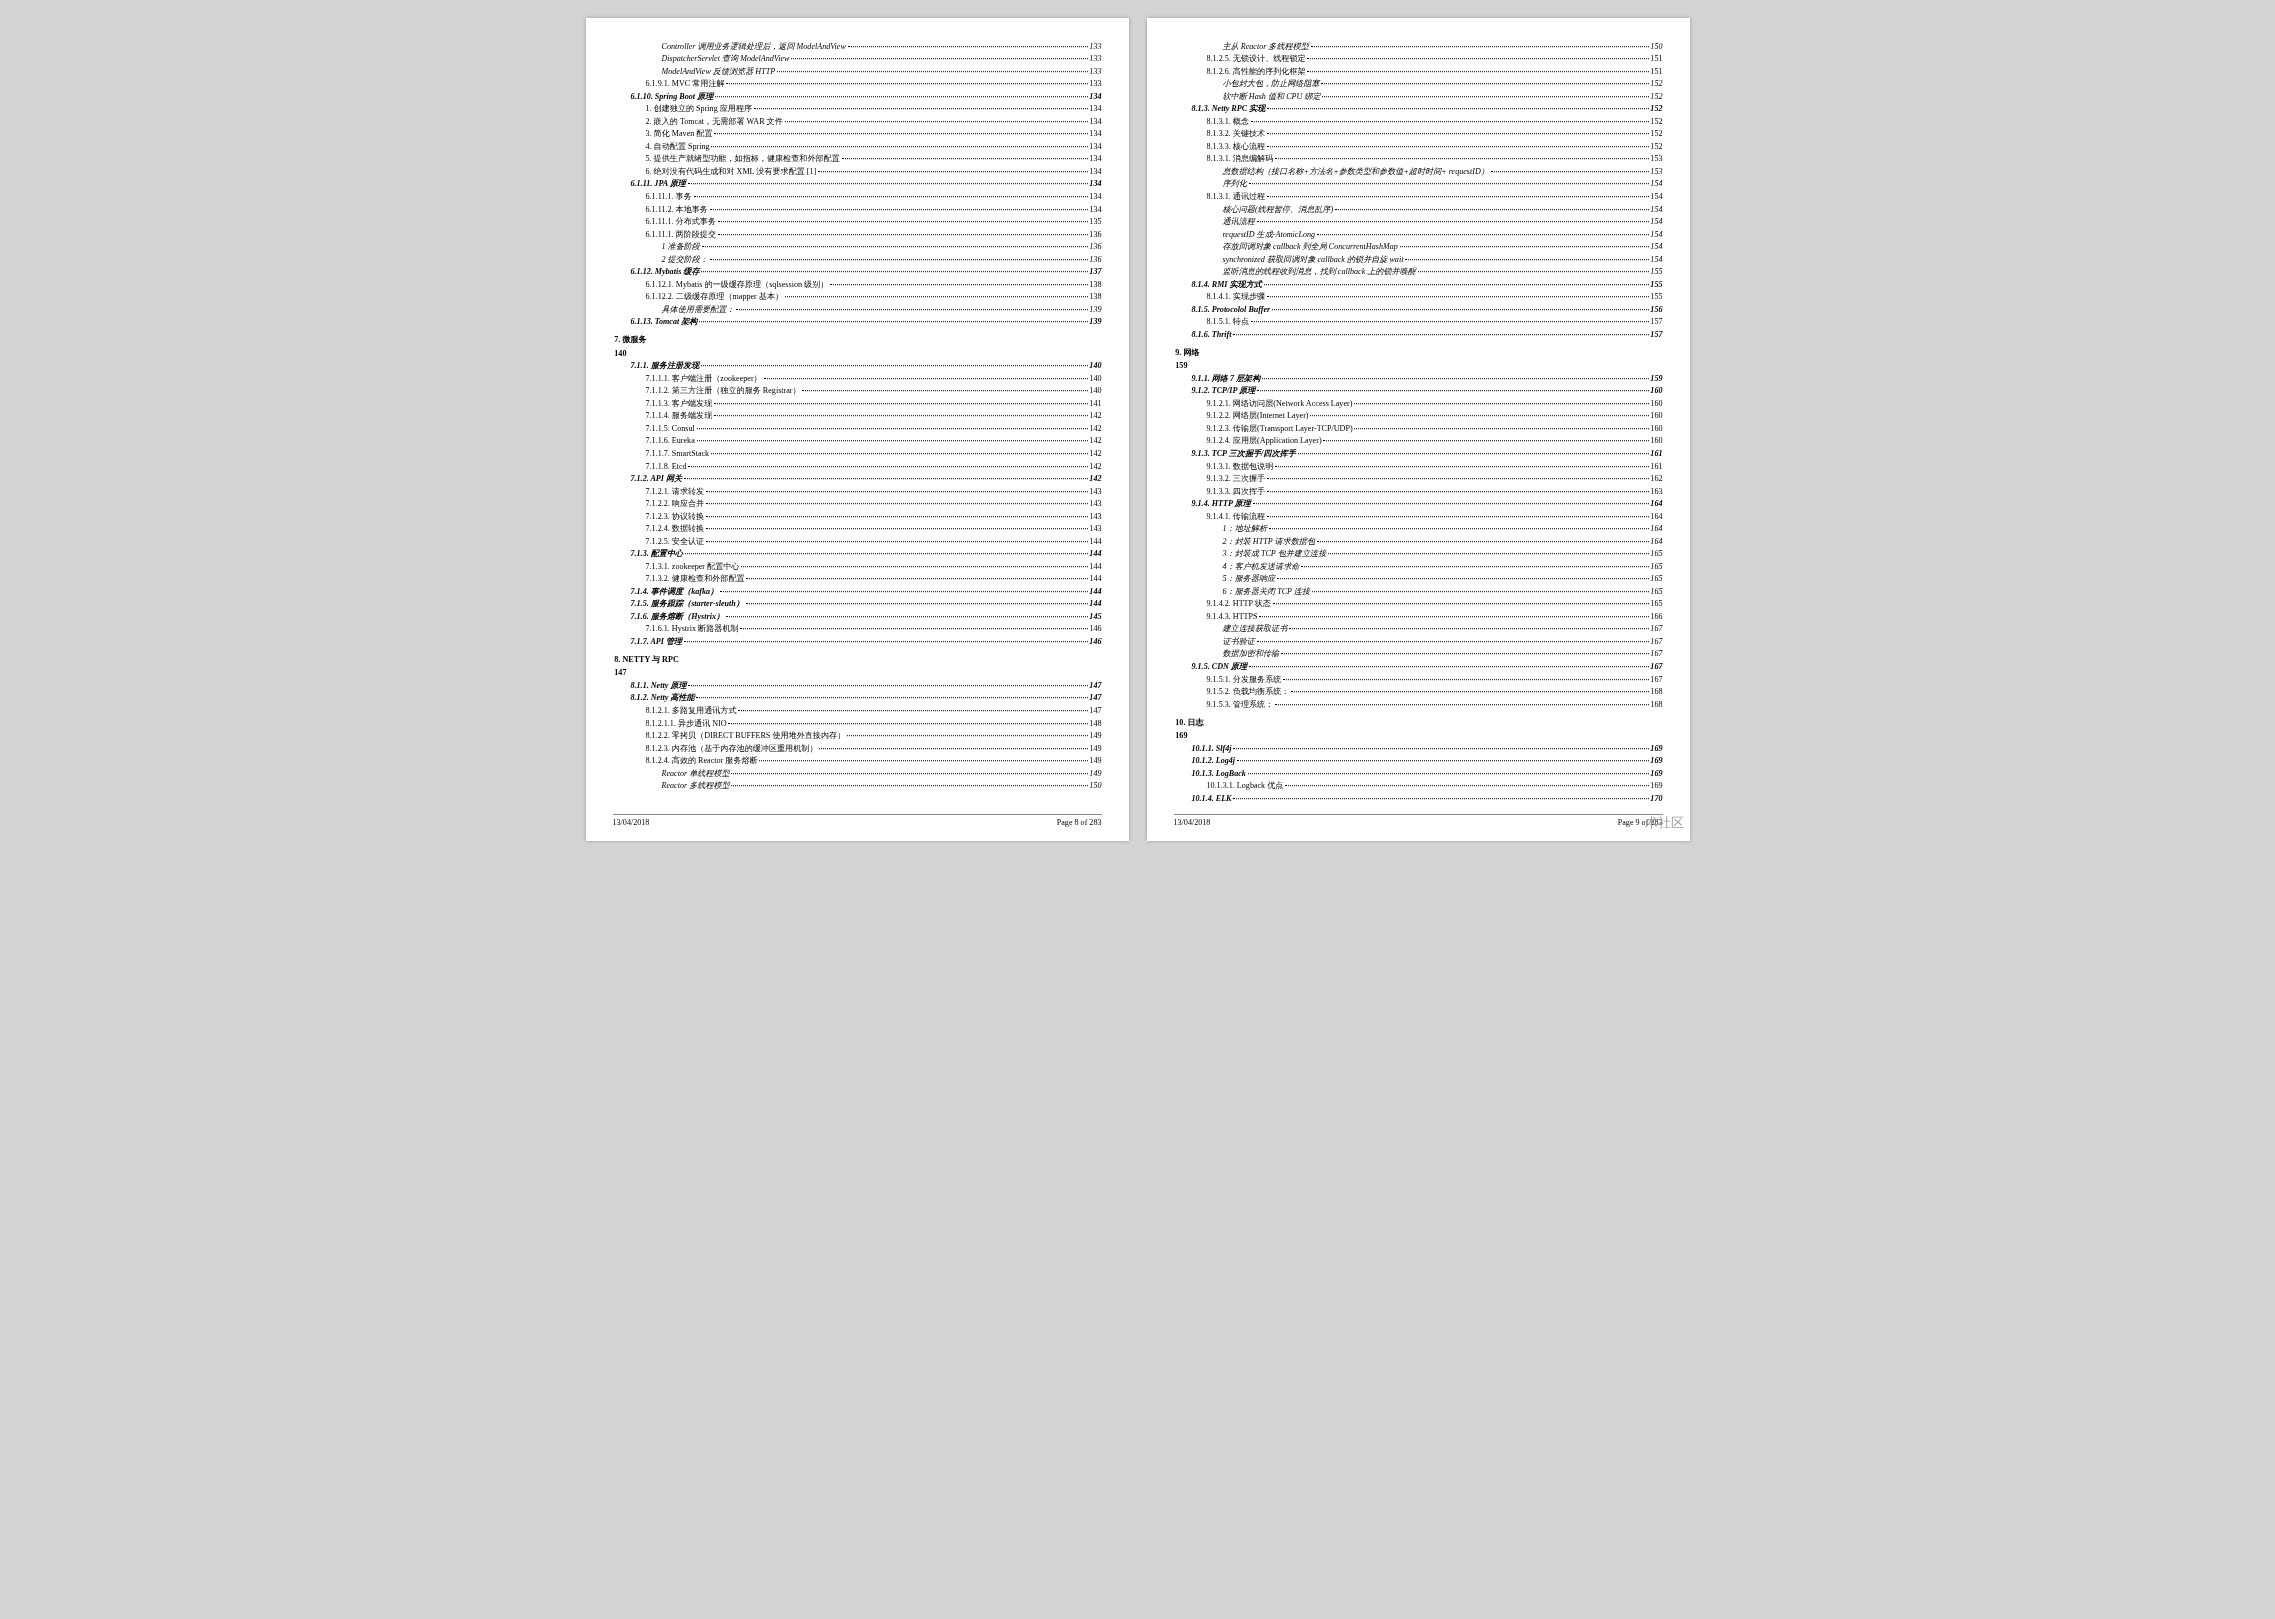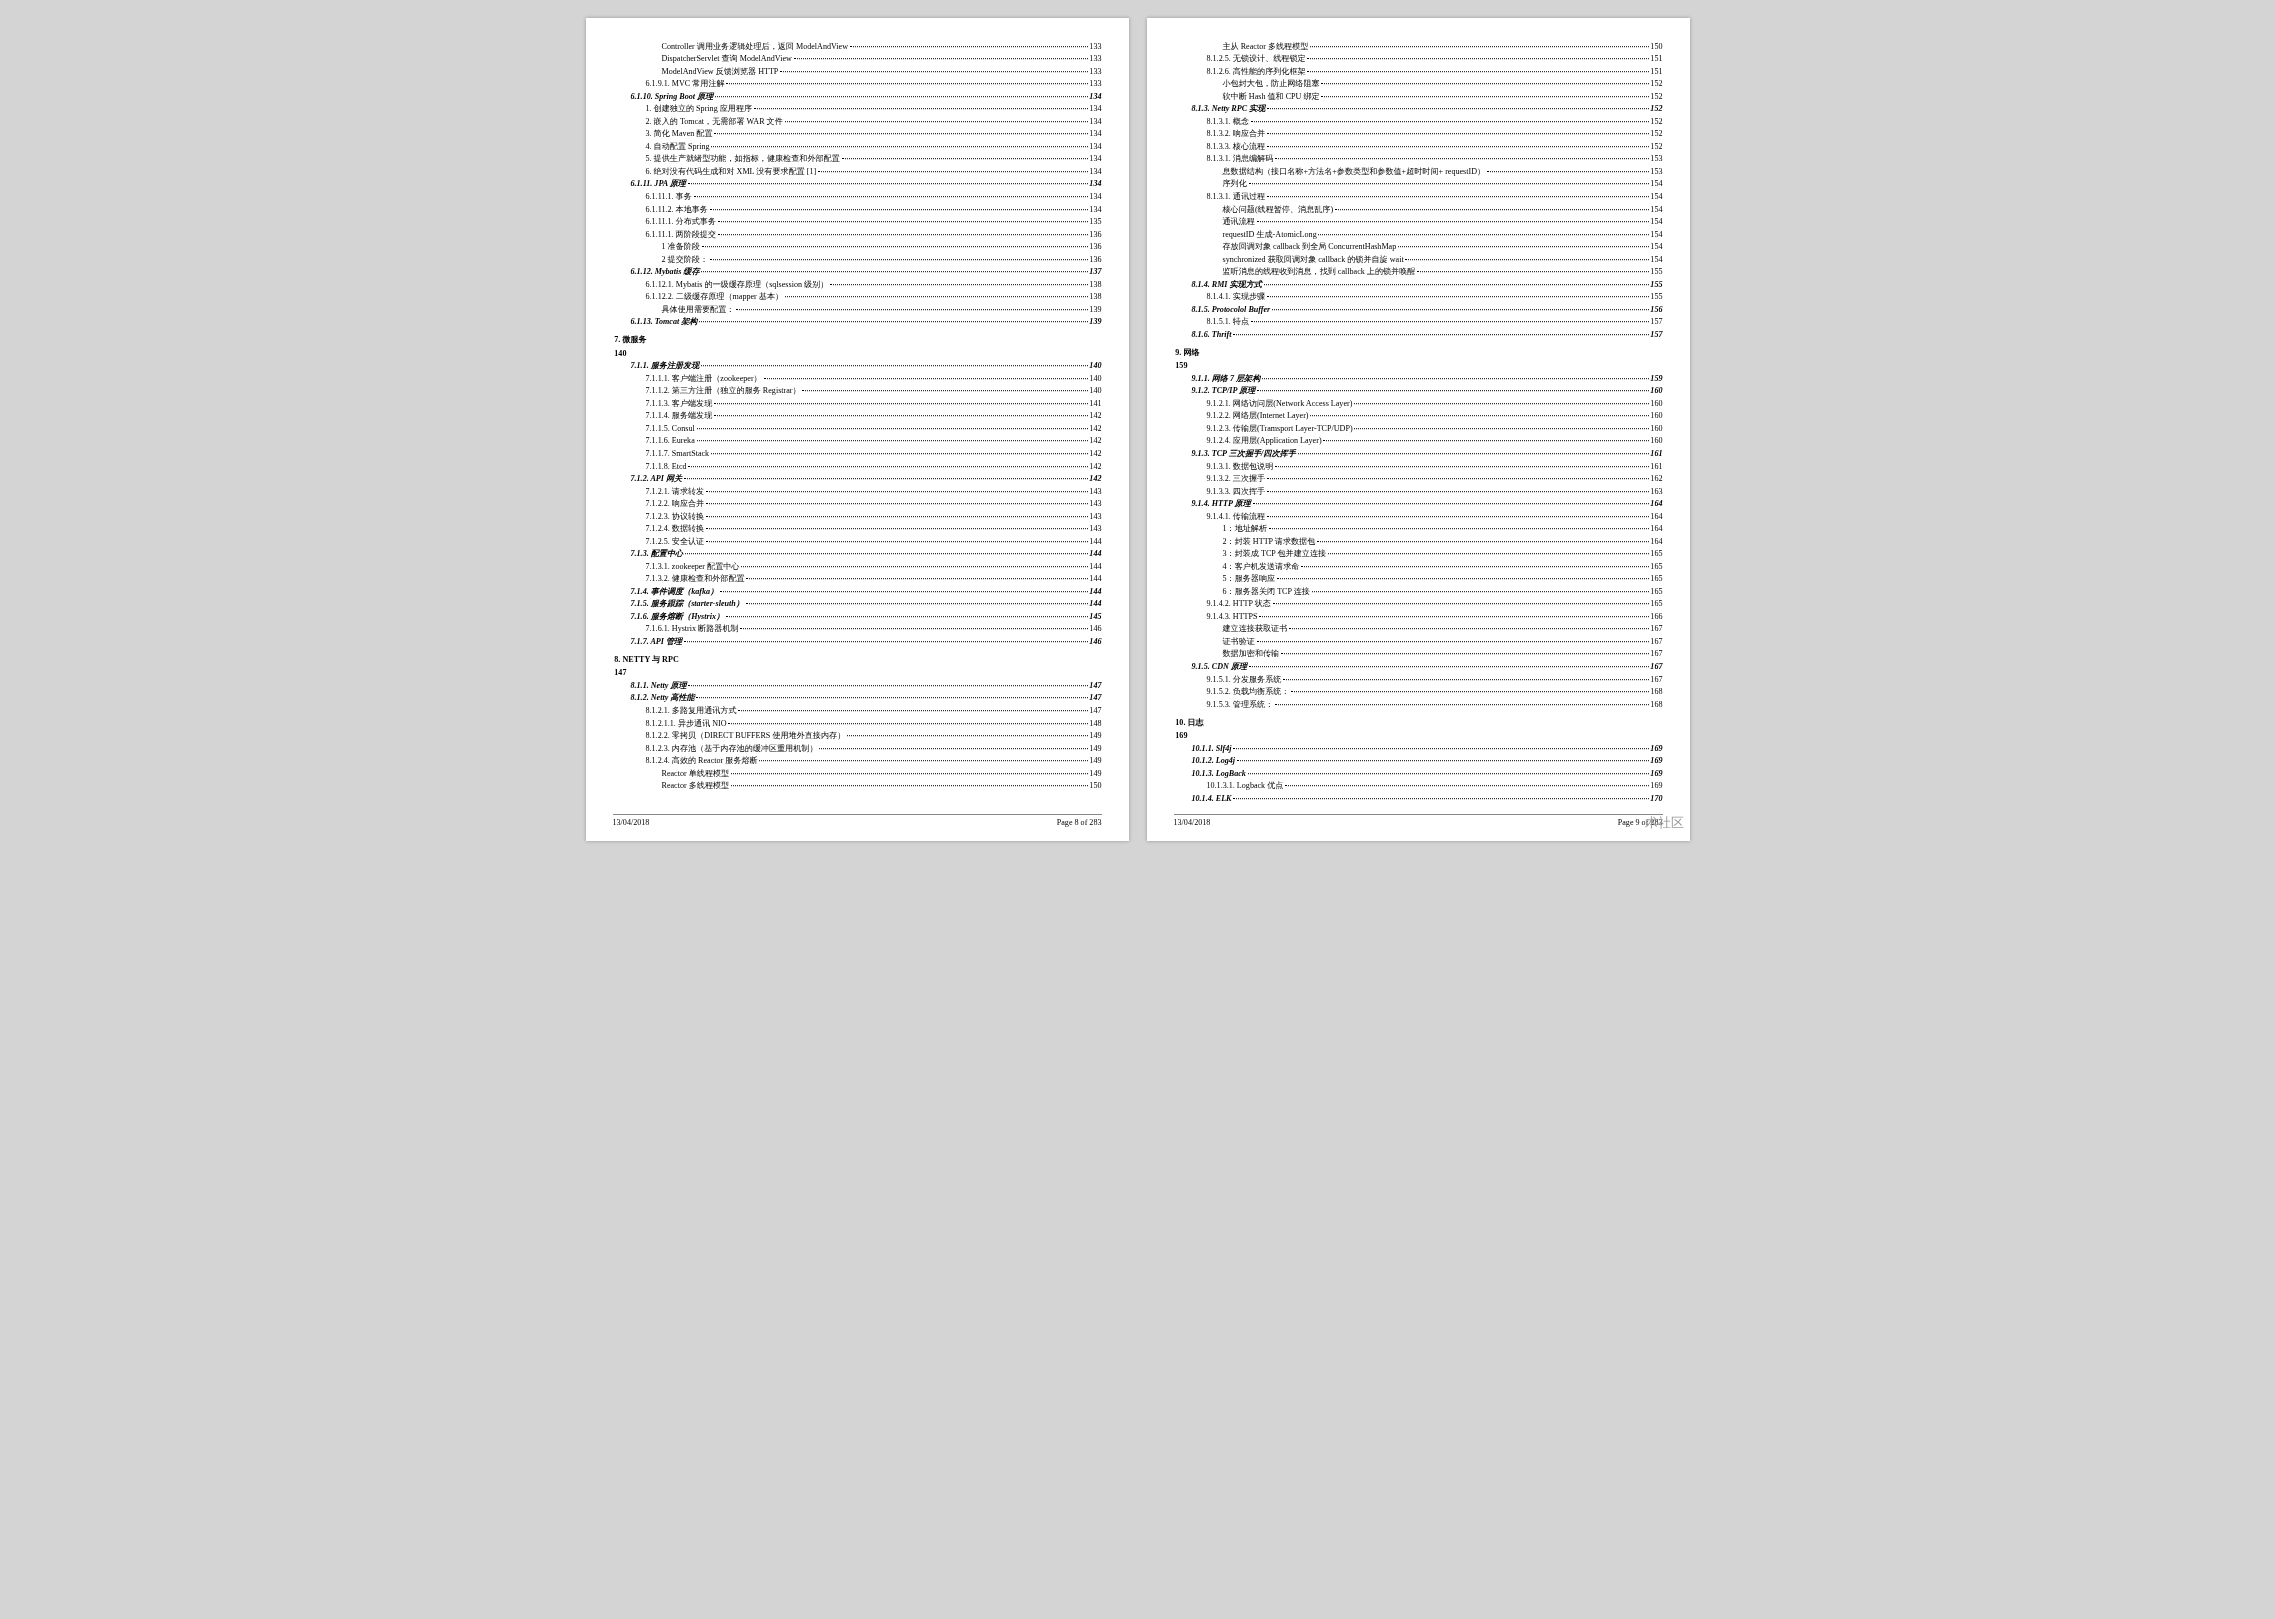--- a/index.html
+++ b/index.html
@@ -6,21 +6,21 @@
   body { background: #d4d4d4; font-family: "SimSun", serif; font-size: 9px; display: flex; justify-content: center; padding: 18px 9px; gap: 18px; }
   .page { background: #fff; width: 543px; min-height: 760px; padding: 22.6px 27px 13.6px 27px; box-shadow: 0 0 3.6px rgba(0,0,0,0.3); position: relative; display: flex; flex-direction: column; }
   .content { flex: 1; }
   .toc-line { display: flex; align-items: baseline; white-space: nowrap; line-height: 1.55; font-size: 8.1px; }
   .toc-line .label { flex-shrink: 0; }
   .toc-line .dots { flex: 1; border-bottom: 0.9px dotted #000; margin: 0 1.8px; transform: translateY(-1.8px); }
   .toc-line .pg { flex-shrink: 0; }
   .lvl0 { padding-left: 0; font-weight: bold; margin-top: 5.4px; flex-direction: column; }
   .lvl1 { padding-left: 18px; font-style: italic; font-weight: bold; text-align: center; }
   .lvl2 { padding-left: 33px; }
-  .lvl3 { padding-left: 49px; }
+  .lvl3 { padding-left: 49px; font-style: italic; }
   .footer { display: flex; justify-content: space-between; border-top: 0.9px solid #888; padding-top: 2.7px; font-size: 8.1px; margin-top: 9px; }
   .watermark { position: absolute; bottom: 9px; right: 5.4px; font-size: 13px; color: #999; }
 </style>
 </head>
 <body>
 
 <div class="page">
   <div class="content" id="left-content">
       <div class="toc-line lvl3">
         <span class="label">Controller 调用业务逻辑处理后，返回 ModelAndView</span>
@@ -345,21 +345,21 @@
         <span class="label">8.1.3.    Netty RPC 实现</span>
         <span class="dots"></span>
         <span class="pg">152</span>
       </div>
       <div class="toc-line lvl2">
         <span class="label">8.1.3.1.    概念</span>
         <span class="dots"></span>
         <span class="pg">152</span>
       </div>
       <div class="toc-line lvl2">
-        <span class="label">8.1.3.2.    响应合并</span>
+        <span class="label">8.1.3.2.    关键技术</span>
         <span class="dots"></span>
         <span class="pg">152</span>
       </div>
       <div class="toc-line lvl2">
         <span class="label">8.1.3.3.    核心流程</span>
         <span class="dots"></span>
         <span class="pg">152</span>
       </div>
       <div class="toc-line lvl2">
         <span class="label">8.1.3.1.    消息编解码</span>

